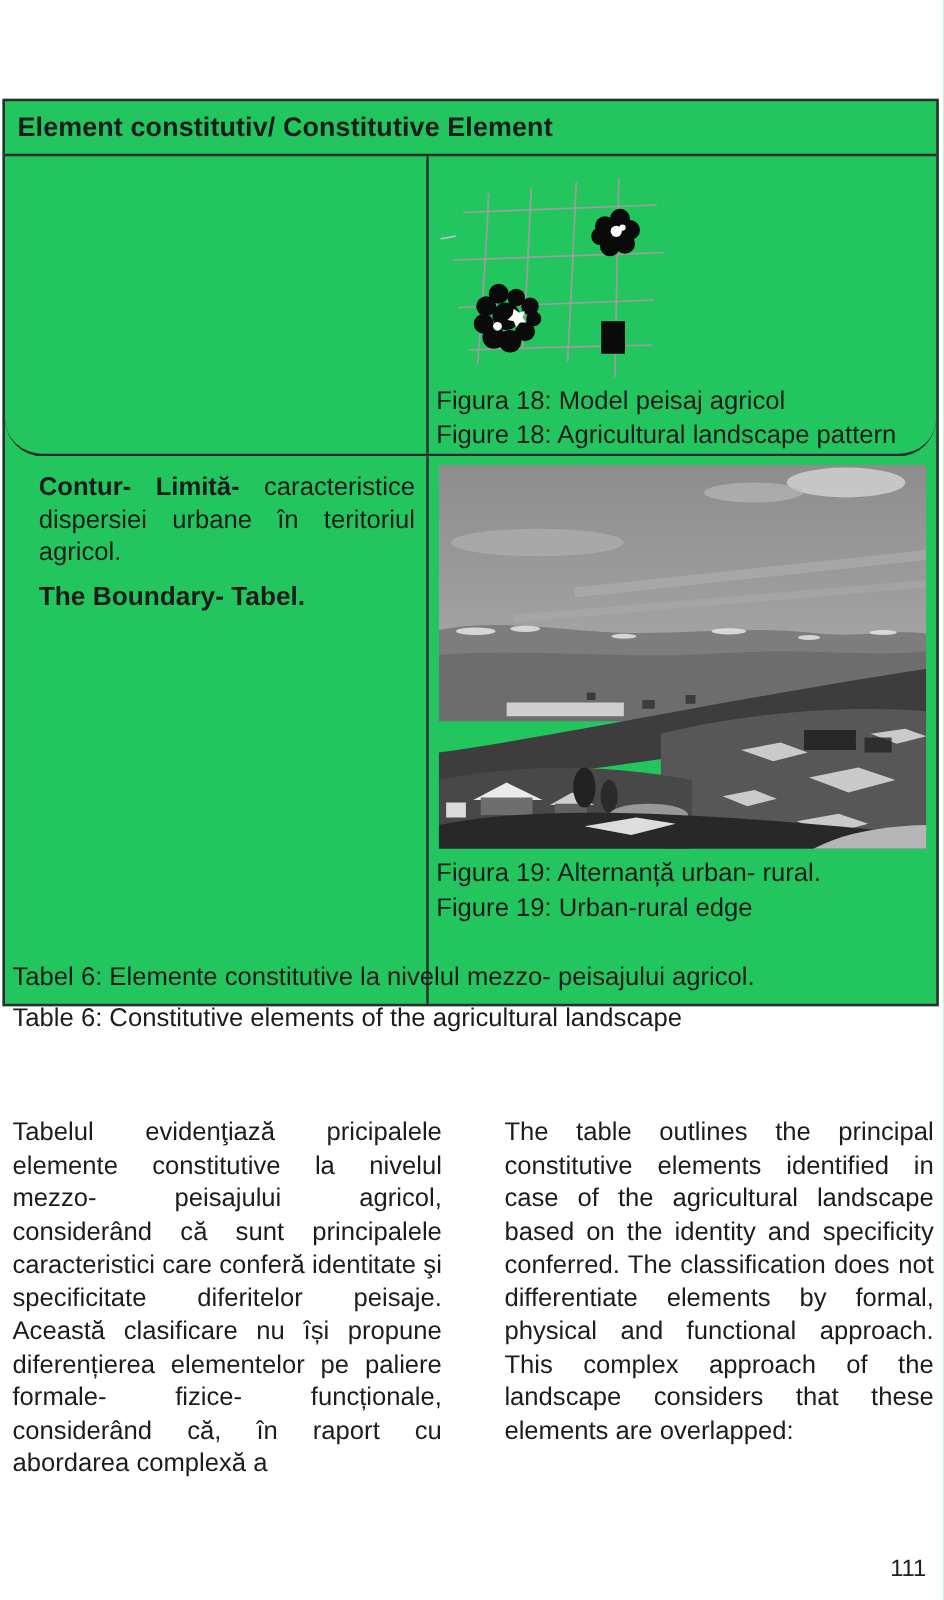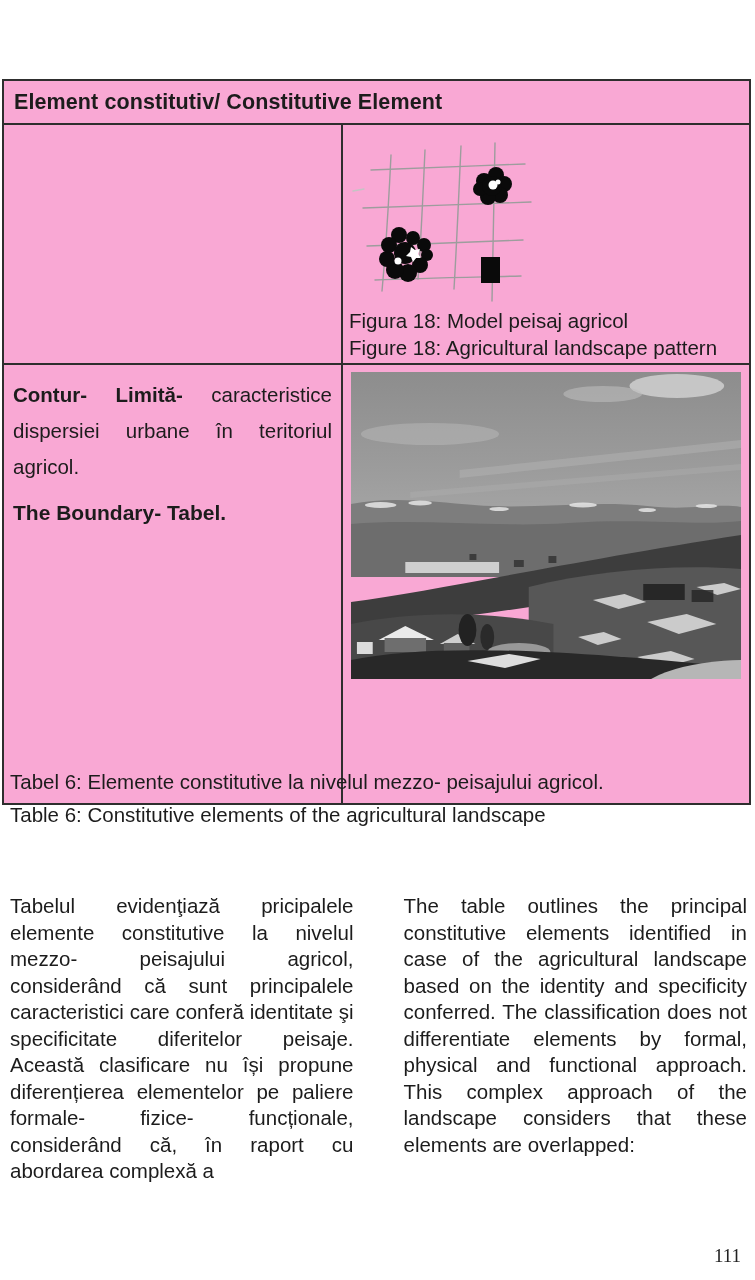--- a/index.html
+++ b/index.html
@@ -7,35 +7,35 @@
     width:755px;height:1280px;background:#ffffff;
     font-family:"Liberation Sans","DejaVu Sans",sans-serif;
     color:#1c1c1c;position:relative;overflow:hidden;
     -webkit-font-smoothing:antialiased;
   }
   .page{position:relative;width:755px;height:1280px;}
 
   
   .doc-table{
     position:absolute;left:2px;top:79px;width:749px;
-    border:2px solid #2e2e2e;box-sizing:border-box;background:#f9a8d4;
+    border:2px solid #2e2e2e;box-sizing:border-box;background:#22c55e;
   }
   .tbl-header{
     border-bottom:2px solid #2e2e2e;
     height:42px;display:flex;align-items:center;
     padding-left:10px;font-weight:bold;font-size:21.5px;letter-spacing:.1px;
   }
-  .tbl-row{display:grid;grid-template-columns:339px 1fr;}
+  .tbl-row{display:grid;grid-template-columns:339px 1fr;border-radius:30px;}
   .tbl-row.r1{min-height:230px;border-bottom:2px solid #2e2e2e;}
   .tbl-row.r2{min-height:438px;}
   .cell-l{border-right:2px solid #2e2e2e;box-sizing:border-box;}
   .cell-r{box-sizing:border-box;display:flex;flex-direction:column;}
 
   
-  .cell-l.textcell{padding:12px 9px 0 9px;font-size:20.5px;line-height:36px;}
+  .cell-l.textcell{padding:12px 9px 0 27px;font-size:20.5px;line-height:26px;}
   .cell-l.textcell p{margin:0 0 10px 0;text-align:justify;}
   .cell-l.textcell p.last{margin-bottom:0;}
   .bold{font-weight:bold;}
   .subhead{font-weight:bold;font-size:21px;margin:2px 0 10px 0;}
 
   
   .sketch-wrap{margin:14px 0 0 8px;width:196px;height:168px;}
   .fig-captions{margin-top:auto;padding:0 4px 2px 6px;font-size:20.5px;line-height:27px;}
   .fig-captions .cap{white-space:nowrap;}
 
@@ -50,21 +50,21 @@
   .tbl-caption-block .line2{margin:0;}
 
   .two-cols{
     position:absolute;left:10px;top:893px;width:737px;
     display:flex;gap:50px;
   }
   .col{flex:1;font-size:20.5px;line-height:26.5px;text-align:justify;}
 
   .page-number{
     position:absolute;right:14px;top:1245px;
-    font-size:19px;color:#222;font-family:Liberation Serif, serif;
+    font-size:19px;color:#222;
   }
 </style>
 </head>
 <body>
 
 <div class="page">
 
   <div class="doc-table">
 
     <div class="tbl-header">Element constitutiv/ Constitutive Element</div>
@@ -197,20 +197,24 @@
               <ellipse cx="138" cy="265" rx="7" ry="13" fill="#2a2a2a"></ellipse>
               <ellipse cx="170" cy="280" rx="32" ry="9" fill="#989898"></ellipse>
             </g>
 
             <path d="M0,288 C80,272 200,276 395,296 L395,307 L0,307 Z" fill="#282828"></path>
             <path d="M118,289 l42,-7 l32,5 l-36,9 z" fill="#dddddd"></path>
 
             <ellipse cx="400" cy="330" rx="115" ry="42" fill="#b6b6b6"></ellipse>
           </svg>
         </div>
+        <div class="fig19-captions">
+          <div class="cap">Figura 19: Alternanță urban- rural.</div>
+          <div class="cap">Figure 19: Urban-rural edge</div>
+        </div>
       </div>
     </div>
   </div>
 
   <div class="tbl-caption-block">
     <p class="line1">Tabel 6: Elemente constitutive la nivelul mezzo- peisajului agricol.</p>
     <p class="line2">Table 6: Constitutive elements of the agricultural landscape</p>
   </div>
 
   <div class="two-cols">

